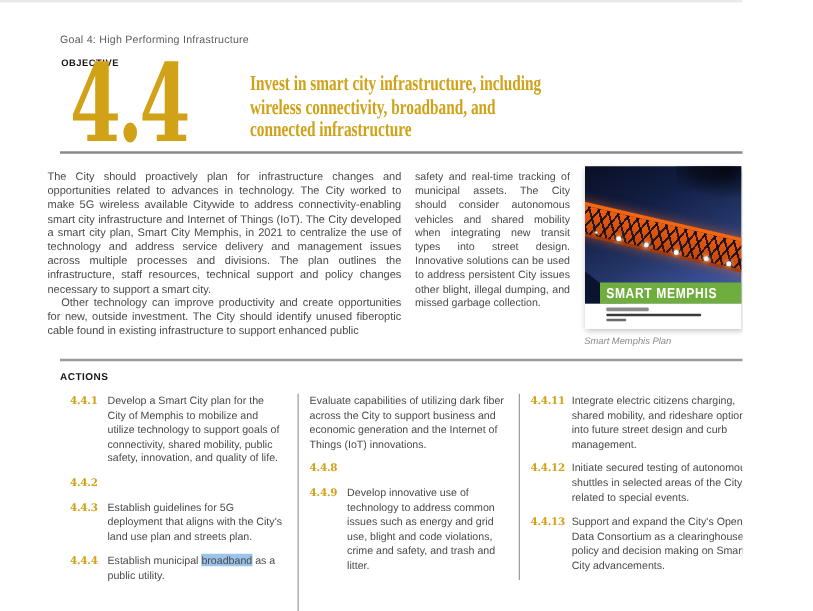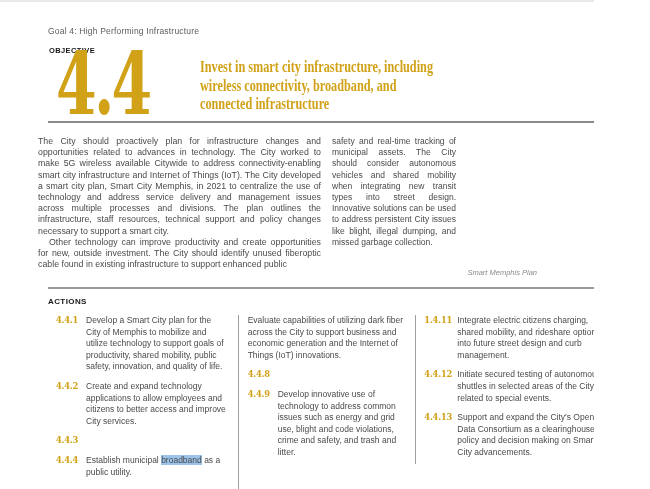--- a/index.html
+++ b/index.html
@@ -101,40 +101,56 @@
     <div>connected infrastructure</div>
   </div>
 
   <div class="rule header-rule"></div>
 
   <div class="body-col a">
     <p>The City should proactively plan for infrastructure changes and opportunities related to advances in technology. The City worked to make 5G wireless available Citywide to address connectivity-enabling smart city infrastructure and Internet of Things (IoT). The City developed a smart city plan, Smart City Memphis, in 2021 to centralize the use of technology and address service delivery and management issues across multiple processes and divisions.  The plan outlines the infrastructure, staff resources, technical support and policy changes necessary to support a smart city.</p>
     <p class="indent">Other technology can improve productivity and create opportunities for new, outside investment. The City should identify unused fiberoptic cable found in existing infrastructure to support enhanced public</p>
   </div>
   <div class="body-col b">
-    <p>safety and real-time tracking of municipal assets. The City should consider autonomous vehicles and shared mobility when integrating new transit types into street design. Innovative solutions can be used to address persistent City issues like blight, illegal dumping, and missed garbage collection.</p>
+    <p>safety and real-time tracking of municipal assets. The City should consider autonomous vehicles and shared mobility when integrating new transit types into street design. Innovative solutions can be used to address persistent City issues other blight, illegal dumping, and missed garbage collection.</p>
   </div>
 
+  <div class="cover">
+    <div class="cover-photo">
+      <div class="tree"></div>
+      <div class="bridge"></div>
+      <div class="lights"></div>
+      <div class="truss-sil"></div>
+    </div>
+    <div class="banner">
+      <span>SMART MEMPHIS</span>
+    </div>
+    <div class="cover-footer">
+      <i class="l1"></i>
+      <i class="l2"></i>
+      <i class="l3"></i>
+    </div>
+  </div>
   <div class="caption">Smart Memphis Plan</div>
 
   <div class="rule actions-rule"></div>
   <div class="actions-heading">ACTIONS</div>
 
   <div class="actions-grid">
       <div class="action-col c1">
         <div class="action-item">
           <span class="action-num">4.4.1</span>
-          <span class="action-text">Develop a Smart City plan for the City of Memphis to mobilize and utilize technology to support goals of productivity, shared mobility, public safety, innovation, and quality of life.</span>
+          <span class="action-text">Develop a Smart City plan for the City of Memphis to mobilize and utilize technology to support goals of connectivity, shared mobility, public safety, innovation, and quality of life.</span>
         </div>
         <div class="action-item">
           <span class="action-num">4.4.2</span>
-          <span class="action-text">Create and expand technology applications to allow employees and citizens to better access and improve City services.</span>
         </div>
         <div class="action-item">
           <span class="action-num">4.4.3</span>
+          <span class="action-text">Establish guidelines for 5G deployment that aligns with the City's land use plan and streets plan.</span>
         </div>
         <div class="action-item">
           <span class="action-num">4.4.4</span>
           <span class="action-text">Establish municipal <span class="hl">broadband</span> as a public utility.</span>
         </div>
       </div>
       <div class="col-divider d1"></div>
       <div class="action-col c2">
         <div class="action-item">
           <span class="action-text">Evaluate capabilities of utilizing dark fiber across the City to support business and economic generation and the Internet of Things (IoT) innovations.</span>
@@ -143,21 +159,21 @@
           <span class="action-num">4.4.8</span>
         </div>
         <div class="action-item">
           <span class="action-num">4.4.9</span>
           <span class="action-text">Develop innovative use of technology to address common issues such as energy and grid use, blight and code violations, crime and safety, and trash and litter.</span>
         </div>
       </div>
       <div class="col-divider d2"></div>
       <div class="action-col c3">
         <div class="action-item">
-          <span class="action-num">1.4.11</span>
+          <span class="action-num">4.4.11</span>
           <span class="action-text">Integrate electric citizens charging, shared mobility, and rideshare options into future street design and curb management.</span>
         </div>
         <div class="action-item">
           <span class="action-num">4.4.12</span>
           <span class="action-text">Initiate secured testing of autonomous shuttles in selected areas of the City or related to special events.</span>
         </div>
         <div class="action-item">
           <span class="action-num">4.4.13</span>
           <span class="action-text">Support and expand the City's Open Data Consortium as a clearinghouse for policy and decision making on Smart City advancements.</span>
         </div>

